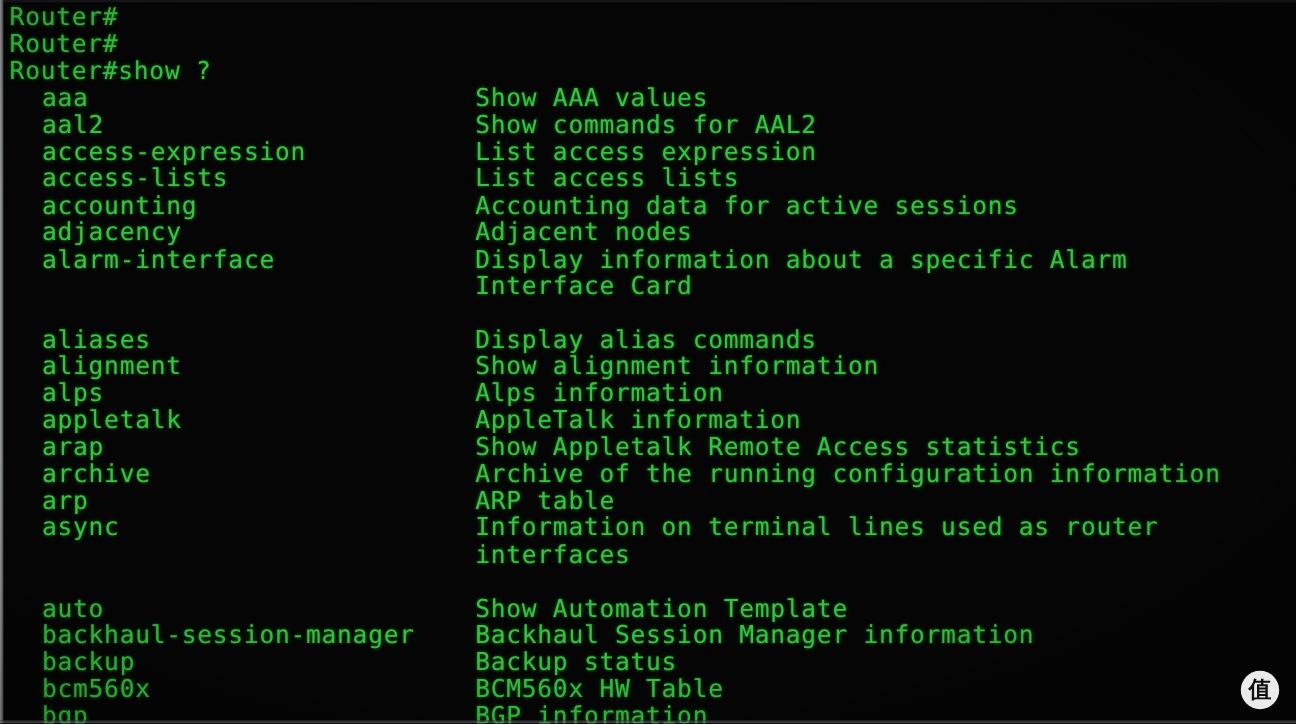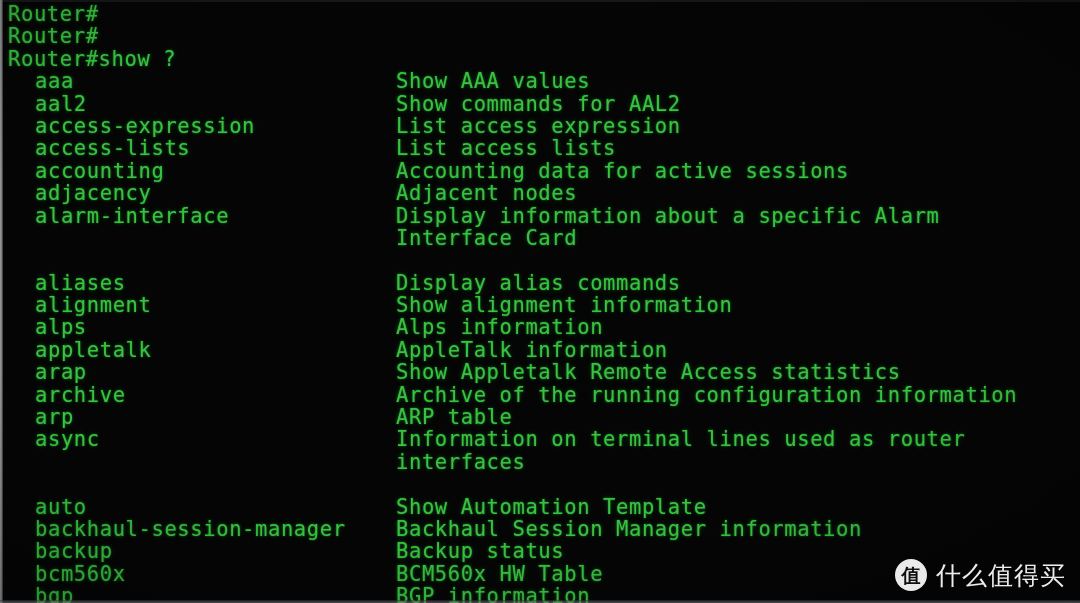--- a/index.html
+++ b/index.html
@@ -164,16 +164,15 @@
       <div class="line"><span class="cmd">backup</span><span class="desc">Backup status</span></div>
       <div class="line"><span class="cmd">bcm560x</span><span class="desc">BCM560x HW Table</span></div>
       <div class="line"><span class="cmd">bgp</span><span class="desc">BGP information</span></div>
     </div>
 
   <div class="vignette"></div>
   <div class="edge-bottom"></div>
 
   <div id="watermark">
     <div class="logo-mark">值</div>
-    <div class="logo-text">什么值得买</div>
   </div>
 
 </div>
 
 </body></html>

